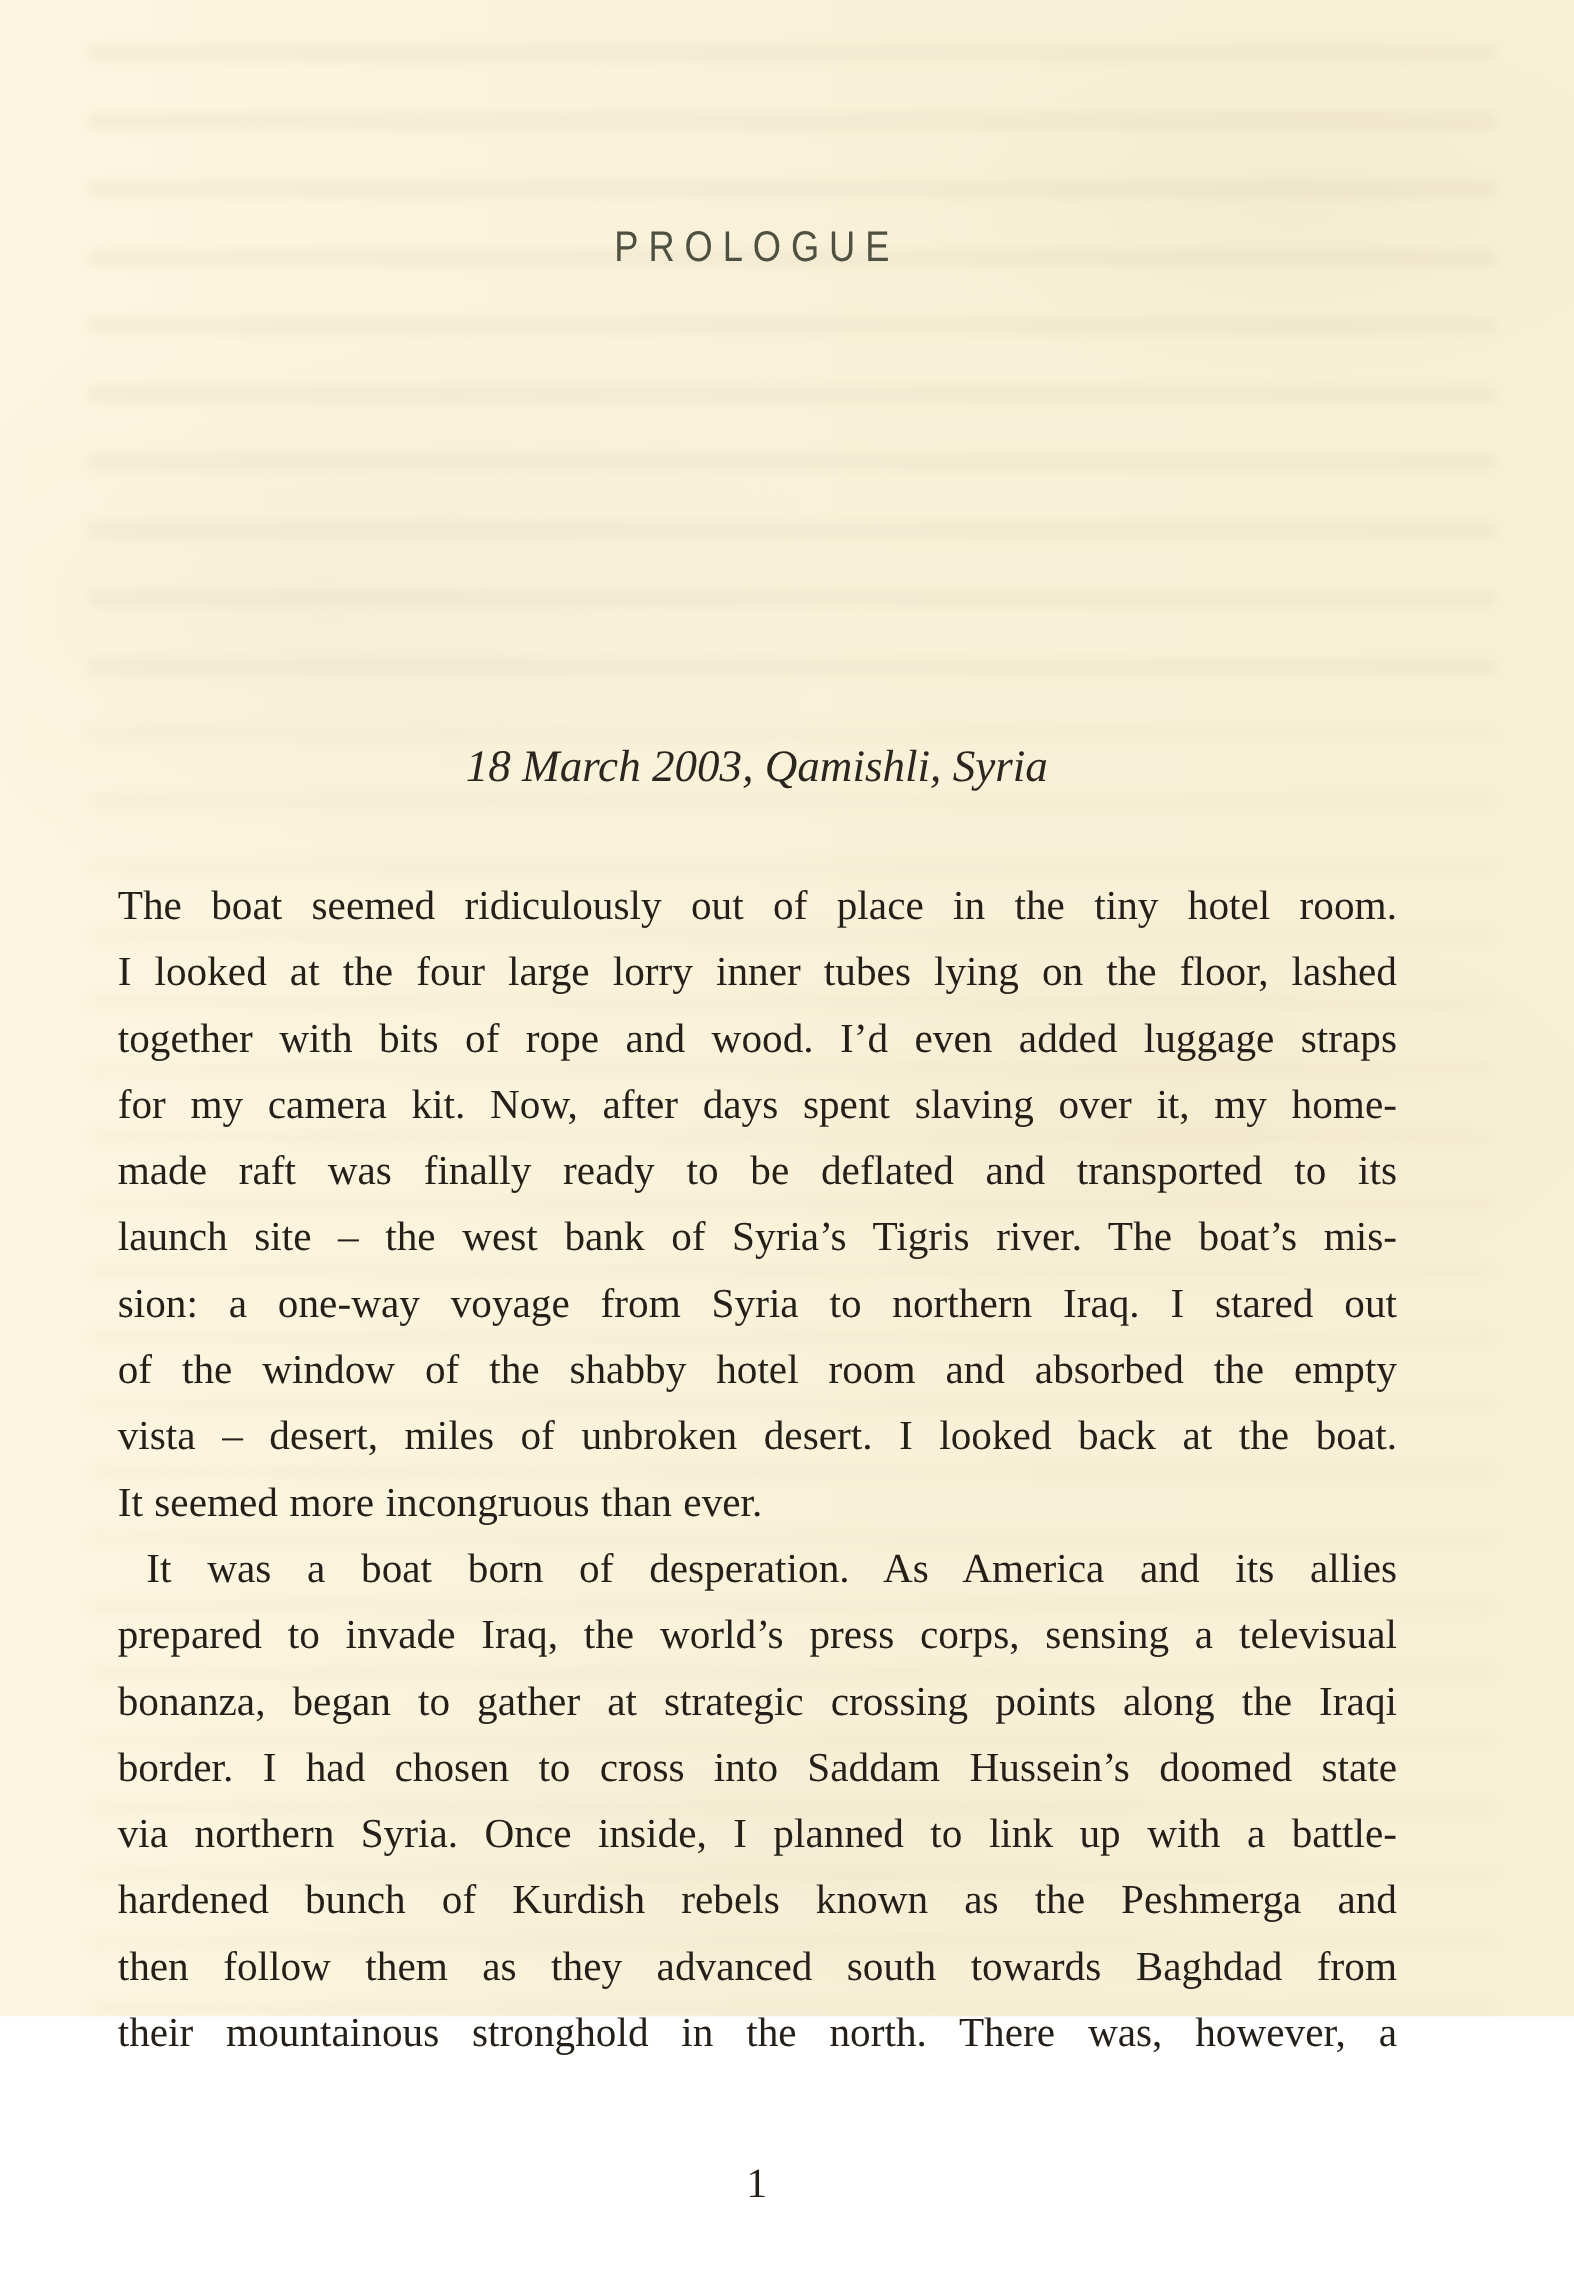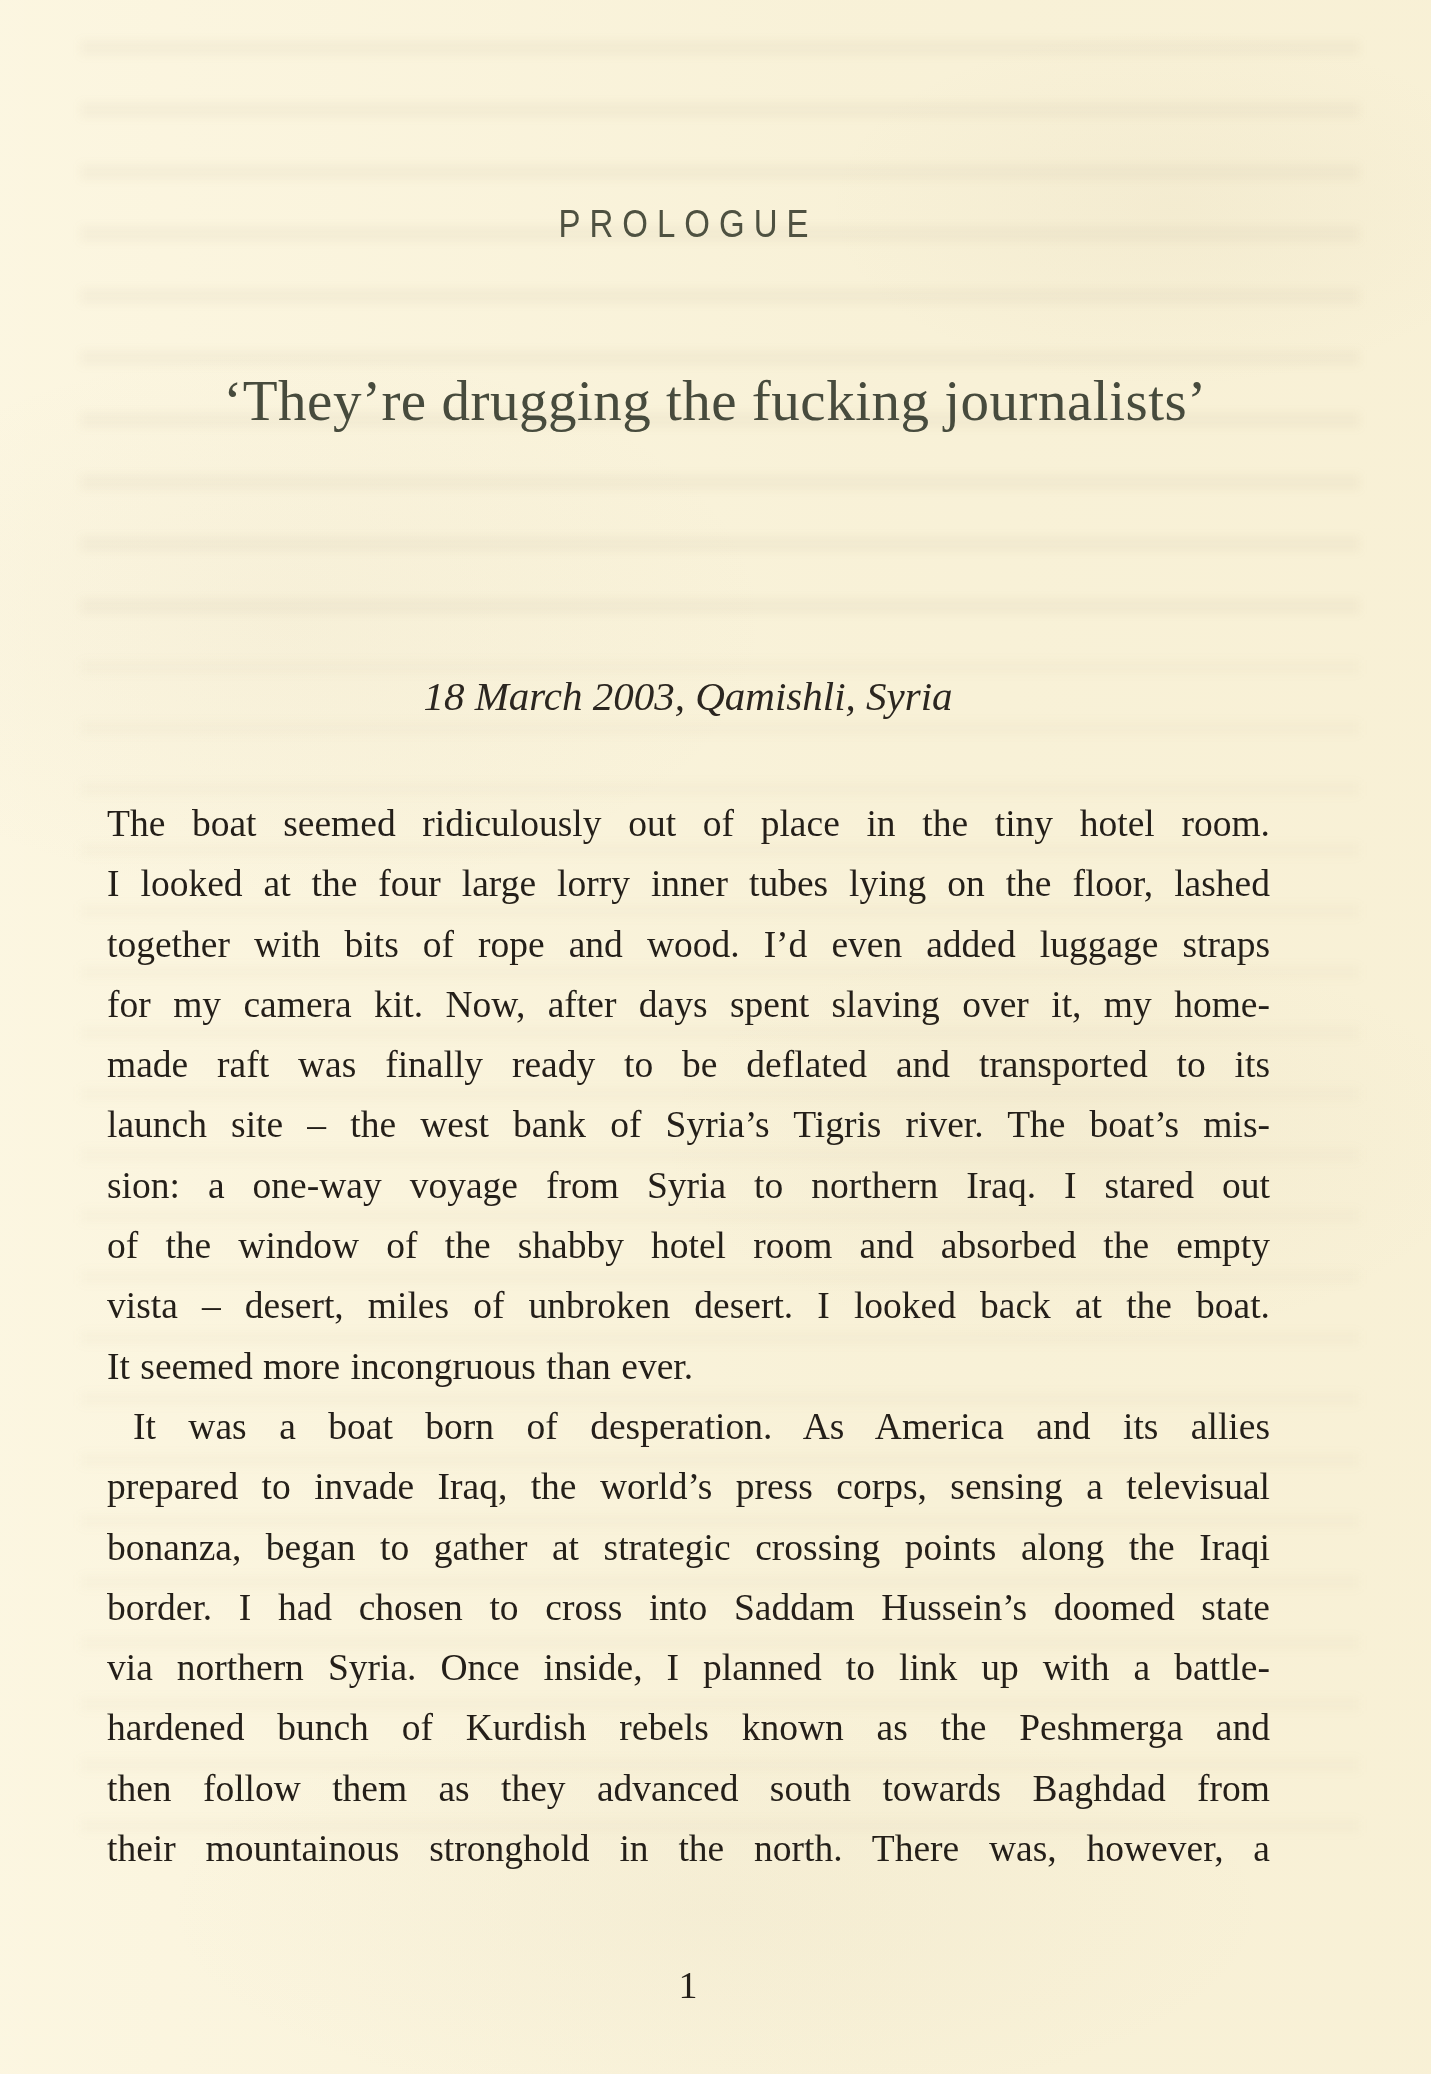--- a/index.html
+++ b/index.html
@@ -3,21 +3,21 @@
 <meta charset="utf-8">
 <style>
   html, body { margin: 0; padding: 0; }
   body {
     width: 1431px; height: 2074px;
     font-family: "Liberation Serif", serif;
     overflow: hidden;
   }
   .page {
     position: relative;
-    width: 1431px; height: 2074px;
+    width: 1431px; height: 1833px;
     background-color: #fbf4da;
     background-image:
       radial-gradient(ellipse 500px 260px at 82% 10%, rgba(173,152,110,0.06), transparent 70%),
       radial-gradient(ellipse 700px 400px at 20% 30%, rgba(173,152,110,0.05), transparent 70%),
       radial-gradient(ellipse 600px 300px at 75% 55%, rgba(173,152,110,0.05), transparent 70%),
       radial-gradient(ellipse 800px 300px at 50% 92%, rgba(173,152,110,0.05), transparent 70%),
       linear-gradient(90deg, rgba(255,255,255,0.18), rgba(0,0,0,0.012) 60%, rgba(173,152,110,0.04));
   }
   
   .page::before {
@@ -88,21 +88,20 @@
     font-size: 38px;
     color: #241f19;
   }
 </style>
 </head>
 <body>
 
 <div class="page">
   <div class="kicker">PROLOGUE</div>
 
-  <h1 class="chapter-title">‘They’re drugging the fucking journalists’</h1>
 
   <div class="dateline">18 March 2003, Qamishli, Syria</div>
 
   <div class="body-text" id="body-lines">
       <div class="line">The boat seemed ridiculously out of place in the tiny hotel room.</div>
       <div class="line">I looked at the four large lorry inner tubes lying on the floor, lashed</div>
       <div class="line">together with bits of rope and wood. I’d even added luggage straps</div>
       <div class="line">for my camera kit. Now, after days spent slaving over it, my home-</div>
       <div class="line">made raft was finally ready to be deflated and transported to its</div>
       <div class="line">launch site – the west bank of Syria’s Tigris river. The boat’s mis-</div>

